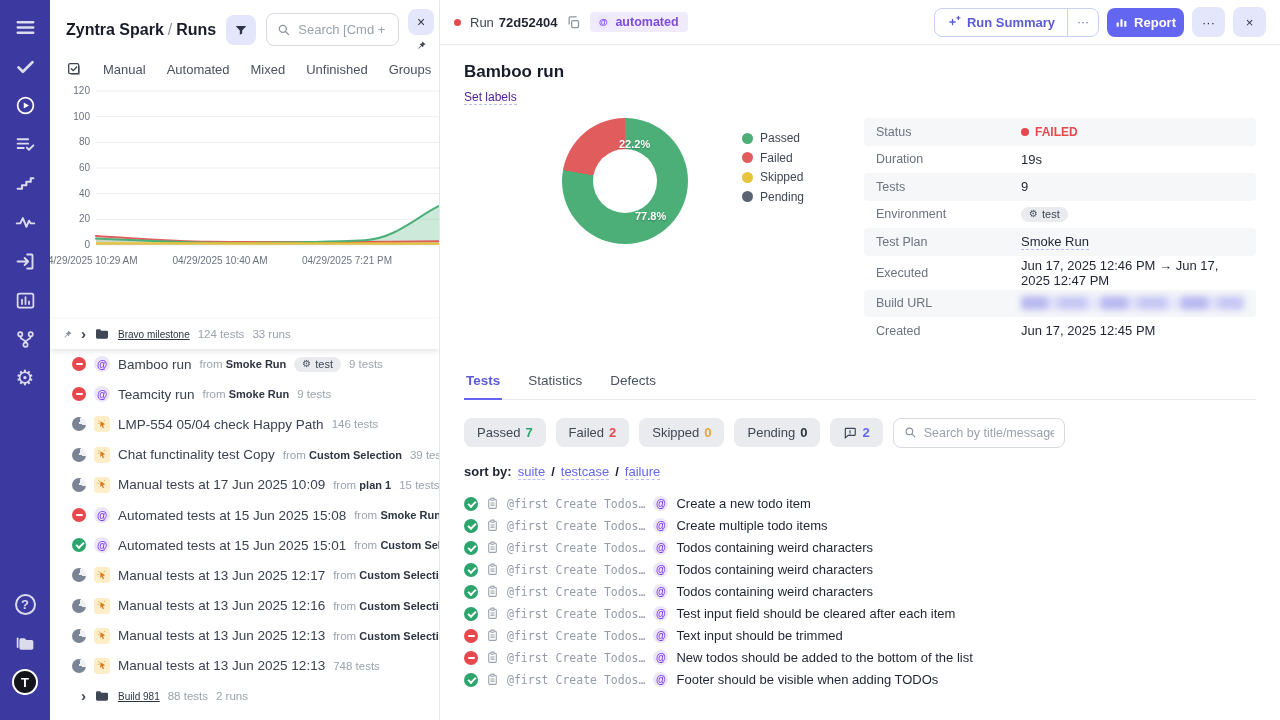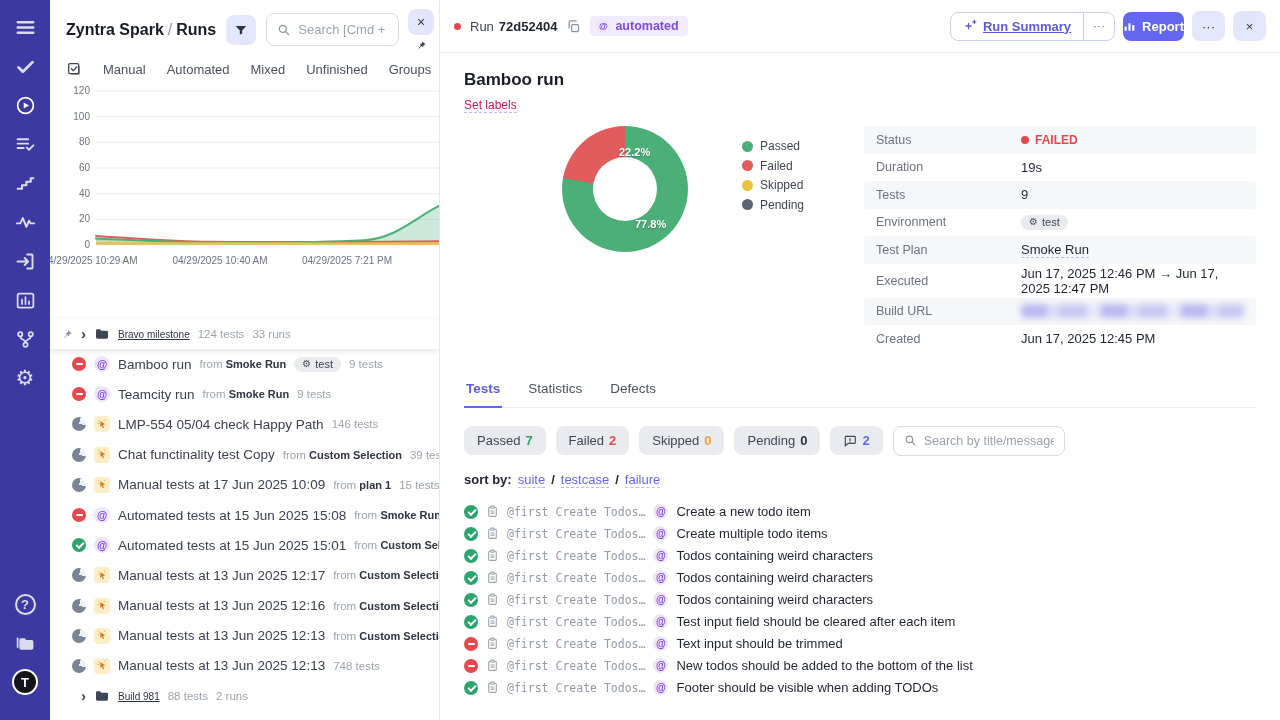--- a/index.html
+++ b/index.html
@@ -54,36 +54,36 @@
   .manual-badge { width:16px; height:16px; border-radius:4px; background:#fdeec7; display:inline-flex; align-items:center; justify-content:center; flex-shrink:0; }
   .run-title { font-size:13.5px; color:#3a4150; }
   .run-from { font-size:11.5px; color:#9aa3ad; }
   .run-from b { color:#2d3442; font-size:11px; }
   .env-pill { background:#e9ebee; border-radius:10px; padding:1.5px 8px; font-size:11px; color:#3f4754; display:inline-flex; gap:4px; align-items:center; flex-shrink:0; }
   .gear { font-family:"DejaVu Sans",sans-serif; font-size:10px; line-height:1; color:#4a5260; }
   .run-count { font-size:11.5px; color:#9aa3ad; }
 
   
   .main { flex:1; display:flex; flex-direction:column; overflow:hidden; }
-  .topbar { height:53px; border-bottom:1px solid #e8eaee; display:flex; align-items:center; padding:0 14px; gap:9px; flex-shrink:0; }
+  .topbar { height:45px; border-bottom:1px solid #e8eaee; display:flex; align-items:center; padding:0 14px; gap:9px; flex-shrink:0; }
   .dot { width:7px; height:7px; border-radius:50%; background:#e5484d; flex-shrink:0; }
   .run-lbl { font-size:13px; color:#3f4754; }
   .run-id { font-size:13px; font-weight:700; color:#1f2433; margin-left:-4px; }
   .copy-ic { color:#8b93a1; display:flex; cursor:pointer; }
   .auto-tag { background:#f1ecfd; border-radius:4px; padding:3px 9px 3px 6px; display:inline-flex; align-items:center; gap:5px; font-size:12.5px; font-weight:600; color:#7d4cdb; cursor:pointer; }
   .tb-right { margin-left:auto; display:flex; align-items:center; gap:8px; }
   .btn-split { display:flex; border:1px solid #c9cff5; border-radius:8px; color:#5b5bd6; background:#fff; align-items:stretch; cursor:pointer; }
-  .btn-split .main-part { display:flex; align-items:flex-start; gap:6px; padding:6px 12px; font-size:13px; font-weight:600;text-decoration:underline; }
+  .btn-split .main-part { display:flex; align-items:flex-start; gap:6px; padding:6px 12px; font-size:13px; font-weight:600; }
   .btn-split .more-part { border-left:1px solid #c9cff5; padding:6px 9px; font-size:12px; display:flex; align-items:center; }
-  .btn-primary { background:#6366f1; color:#fff; border:none; border-radius:8px; padding:7px 0; font-size:13px; font-weight:600; display:flex; align-items:center; gap:6px; cursor:pointer; font-family:inherit; }
+  .btn-primary { background:#6366f1; color:#fff; border:none; border-radius:8px; padding:7px 8px; font-size:13px; font-weight:600; display:flex; align-items:center; gap:6px; cursor:pointer; font-family:inherit; }
   .btn-ghost { width:33px; height:30px; border:none; border-radius:8px; background:#e4e7fb; color:#2d3442; font-size:13px; display:flex; align-items:center; justify-content:center; cursor:pointer; }
 
   .run-body { padding:17px 24px 0; overflow:hidden; }
   .run-title-h { font-size:17px; font-weight:700; color:#171c28; }
-  .link-dashed { color:#be185d; font-size:12px; border-bottom:1px dashed #b9bdf5; cursor:pointer; display:inline-block; }
+  .link-dashed { color:#4c1d95; font-size:12px; border-bottom:1px dashed #b9bdf5; cursor:pointer; display:inline-block; }
   .set-labels { margin-top:8px; }
 
   .overview { display:flex; margin-top:13px; }
   .donut-wrap { margin-left:98px; flex-shrink:0; }
   .donut { width:126px; height:126px; border-radius:50%; background:conic-gradient(#4caf78 0 280deg,#e15d5d 280deg 360deg); position:relative; }
   .donut::after { content:""; position:absolute; inset:31px; background:#fff; border-radius:50%; }
   .donut .pct { position:absolute; color:#fff; font-weight:700; font-size:11px; text-shadow:0 1px 2px rgba(0,0,0,.3); z-index:1; }
   .pct-failed { left:13px; top:20px;padding-left:44px; }
   .pct-passed { left:73px; top:92px; }
   .legend { margin-left:54px; margin-top:13px; display:flex; flex-direction:column; gap:5.5px; }

